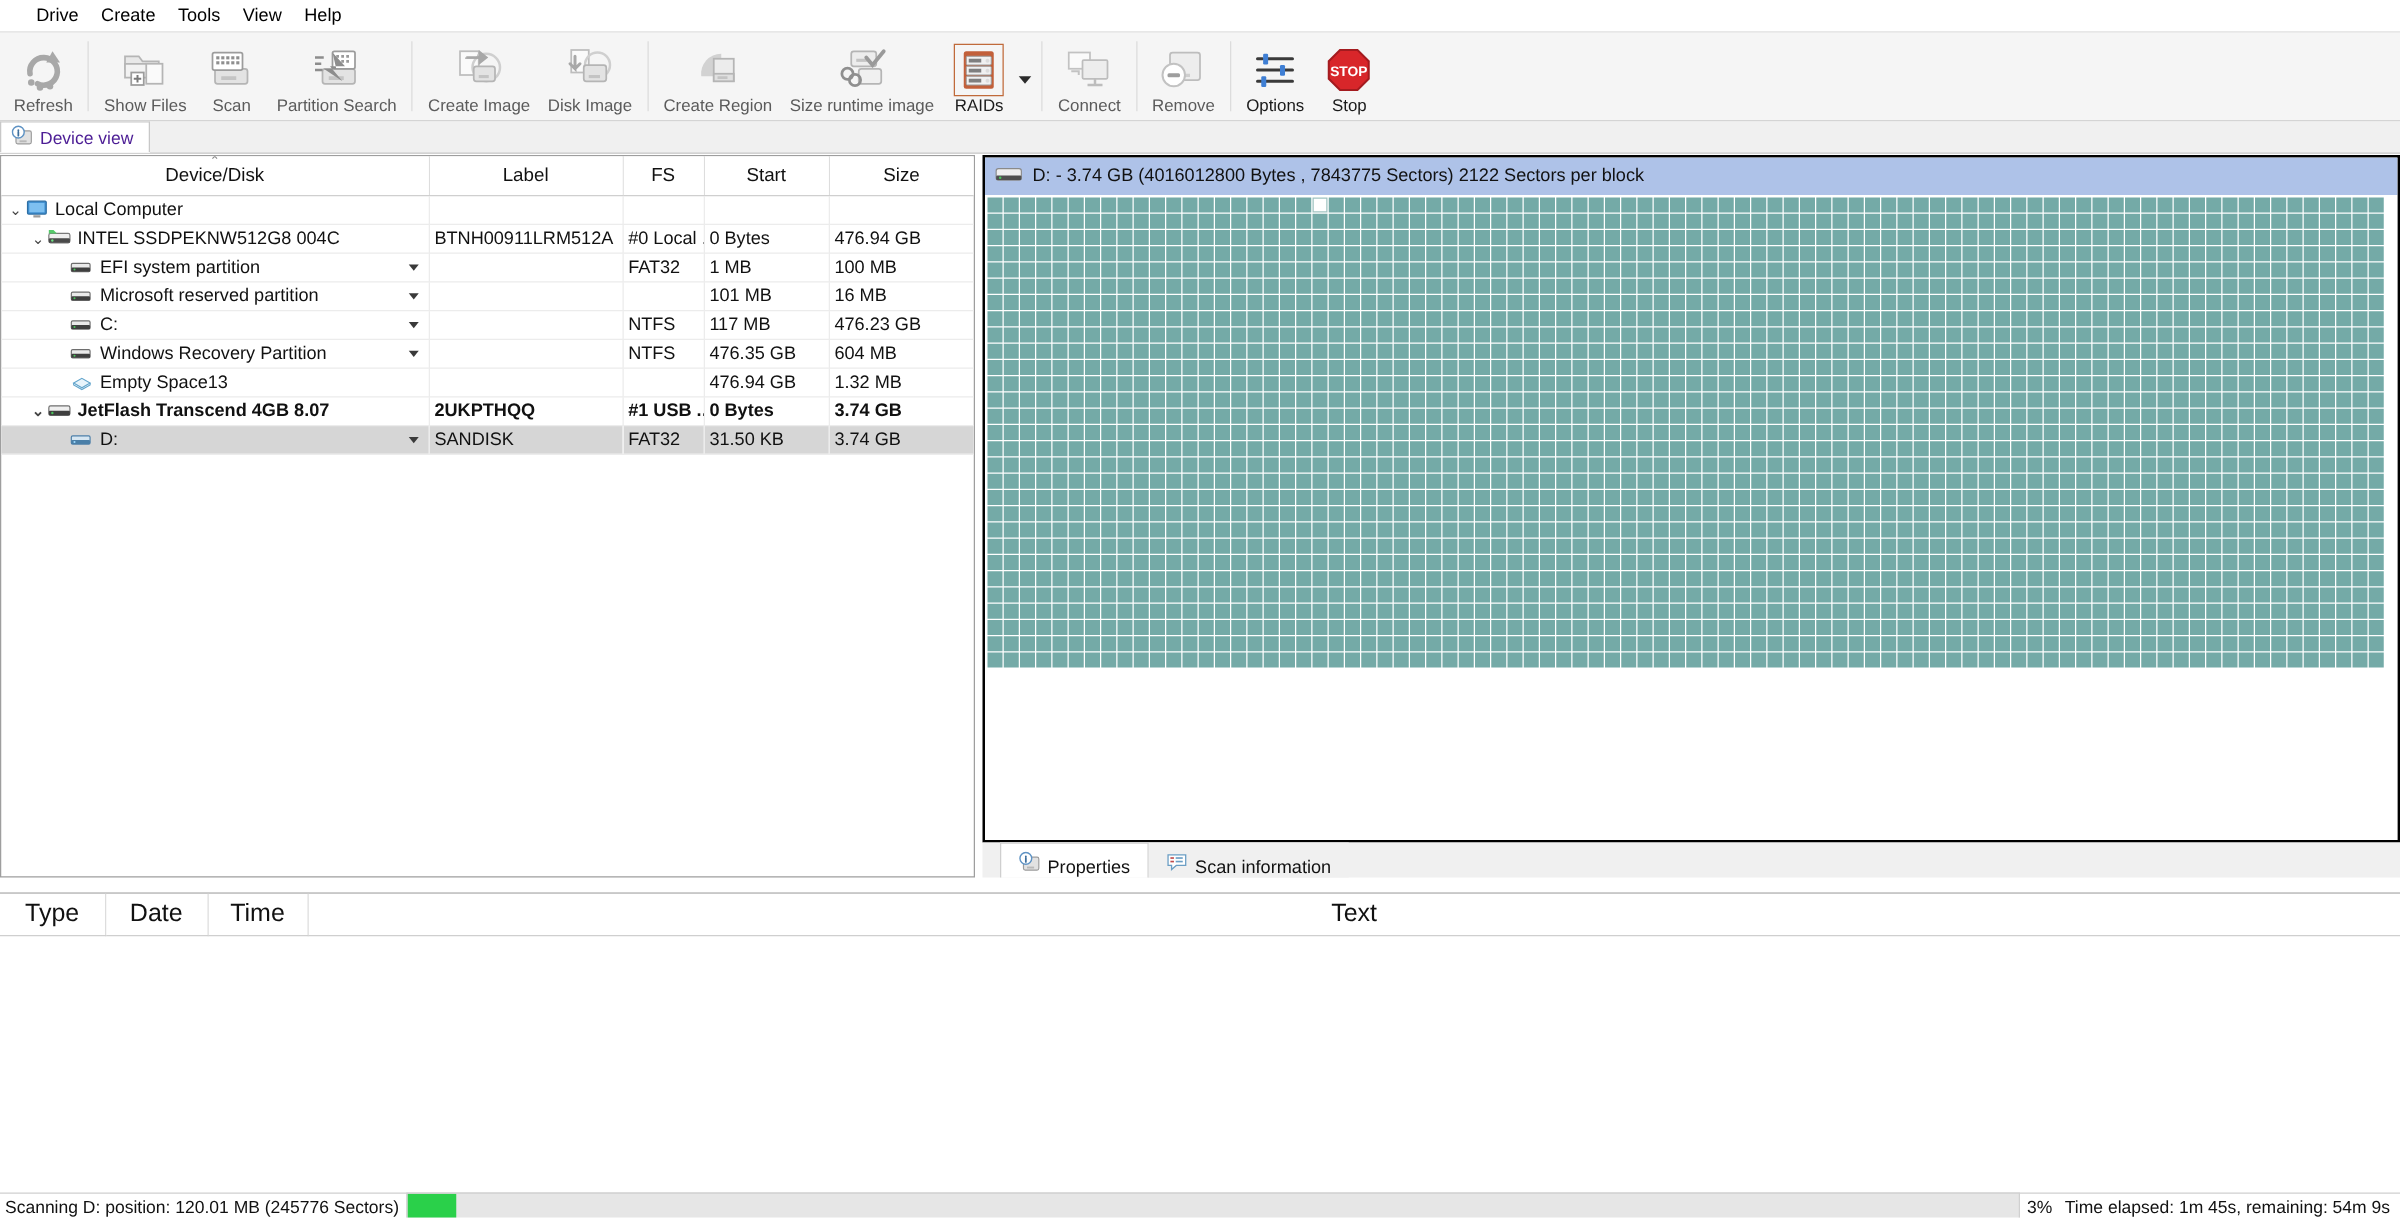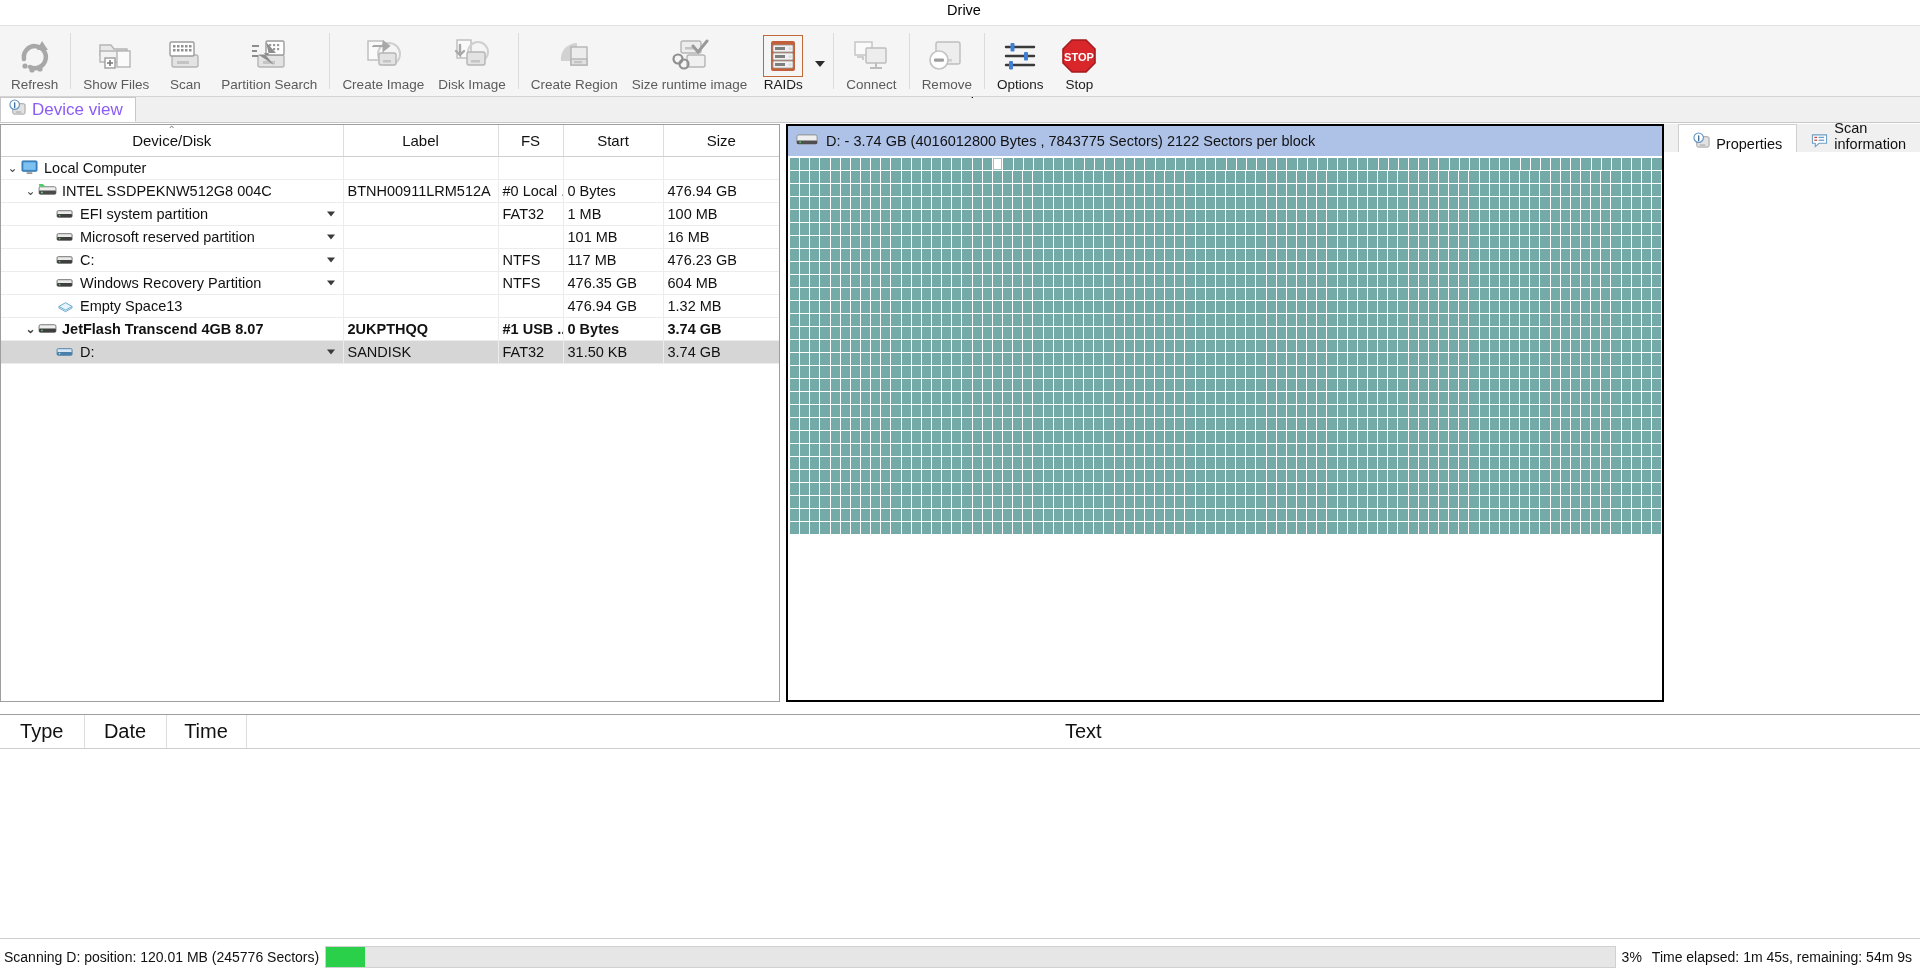--- a/index.html
+++ b/index.html
@@ -9,25 +9,24 @@
     background: #ffffff;
     overflow: hidden;
   }
   body { position: relative; }
 
   
   .menubar {
     height: 25px;
     display: flex;
     align-items: center;
-    padding-left: 8px;
+    padding-left: 20px;
     background: #ffffff;
     font-size: 14.5px;
     color: #000;
-    flex-direction: column;
   }
   .menubar .mi { padding: 2px 9px; cursor: default; }
 
   
   .toolbar {
     height: 72px;
     background: #f5f5f5;
     border-top: 1px solid #e2e2e2;
     border-bottom: 1px solid #d4d4d4;
     display: flex;
@@ -62,21 +61,21 @@
   .dvtabrow {
     height: 26px; background: #f0f0f0;
     border-bottom: 1px solid #c8c8c8;
     display: flex; align-items: stretch;
   }
   .dvtab {
     display: flex; align-items: center; gap: 6px;
     padding: 0 12px 0 8px;
     background: #ffffff;
     border: 1px solid #c8c8c8; border-bottom: 1px solid #ffffff;
-    font-size: 17px; color: #8b5cf6;
+    font-size: 14px; color: #4c1d95;
     margin-top: 0;
   }
 
   
   .main {
     position: absolute; left: 0; top: 124px; right: 0; height: 586px;
     display: flex;
   }
   .leftpane {
     width: 780px; height: 578px;
@@ -112,21 +111,21 @@
   .chev.blank { visibility: hidden; }
   .rowcaret { position: absolute; right: 4px; top: 50%; transform: translateY(-50%); width: 0; height: 0;
     border-left: 4px solid transparent; border-right: 4px solid transparent; border-top: 5px solid #3a3a3a; }
 
   
   .ic { flex: 0 0 auto; margin-right: 5px; display: inline-flex; }
 
   
   .rightpane {
     position: absolute; left: 786px; top: 0; right: 0; height: 578px;
-    display: flex; flex-direction: row;
+    display: flex; flex-direction: column;
   }
   .diskmap {
     flex: 1 1 auto;
     border: 2px solid #000;
     display: flex; flex-direction: column;
     background: #fff;
     overflow: hidden;
   }
   .dm-header {
     height: 30px; background: #aec2e8;
@@ -168,21 +167,21 @@
   table.logtbl { width: 100%; border-collapse: collapse; font-size: 20px; table-layout: fixed; }
   table.logtbl th {
     font-weight: normal; height: 33px; background: #fff;
     border-right: 1px solid #ddd; border-bottom: 1px solid #cfcfcf;
     color: #111;
   }
   table.logtbl th:last-child { border-right: none; text-align: center; }
 
   
   .statusbar {
-    position: absolute; left: 0; bottom: 0; right: 0; height: 36px;
+    position: absolute; left: 0; bottom: 0; right: 0; height: 20px;
     background: #ffffff; border-top: 1px solid #cfcfcf;
     display: flex; align-items: center; font-size: 14px; color: #111;
   }
   .st-text { padding-left: 4px; white-space: nowrap; }
   .st-progress {
     flex: 1 1 auto; height: 22px; margin: 0 6px;
     background: #e6e6e6; border: 1px solid #d0d0d0; position: relative; overflow: hidden;
   }
   .st-bar { height: 100%; background: #2ad04a; }
   .st-pct { padding-right: 10px; white-space: nowrap; }

